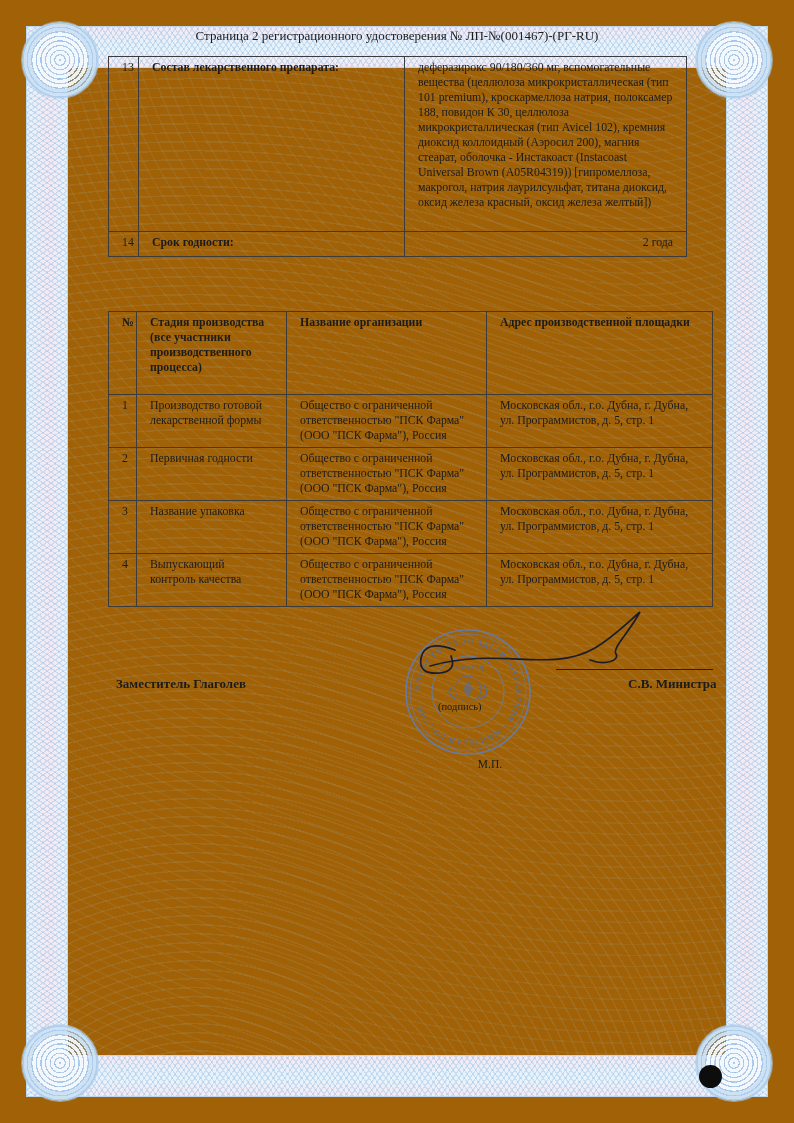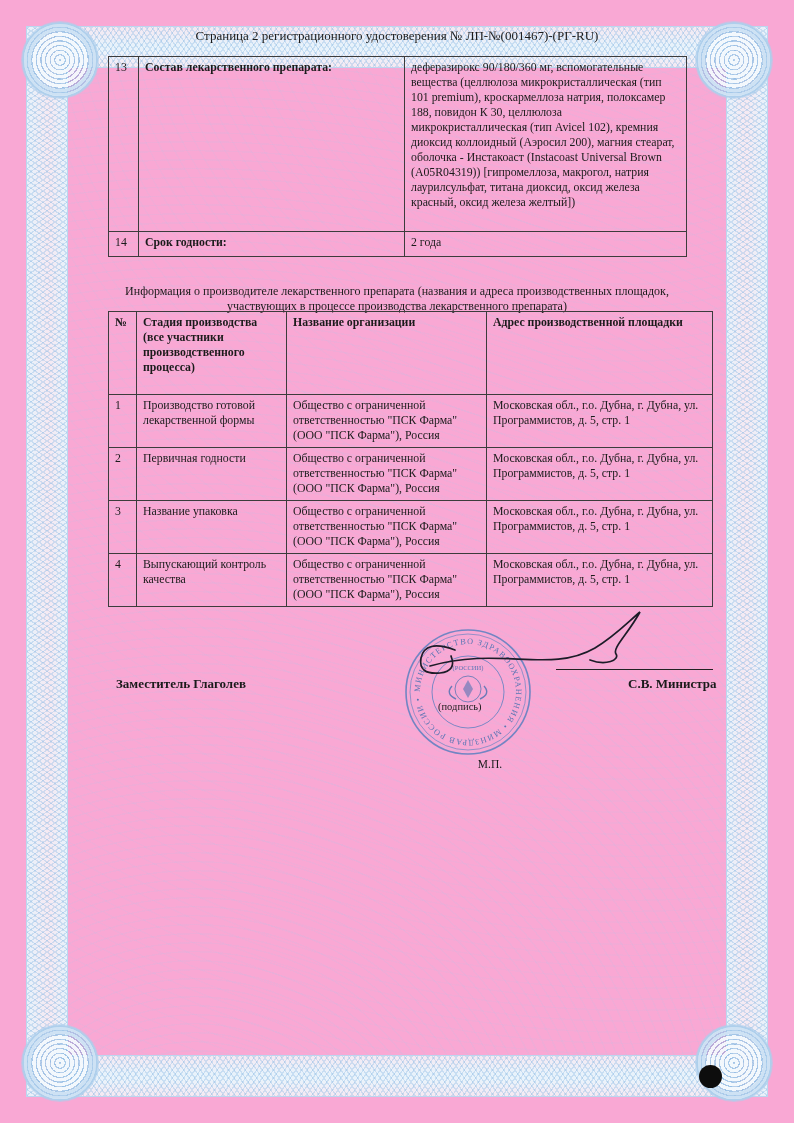--- a/index.html
+++ b/index.html
@@ -1,17 +1,17 @@
 <!DOCTYPE html>
 <html><head>
 <meta charset="utf-8">
 <style>
   html,body { margin:0; padding:0; background:#fff; }
   .page {
-    position:relative; width:794px; height:1123px; background:#f9a8d4;
+    position:relative; width:794px; height:1123px; background:#a16207;
     font-family:"Liberation Serif", serif; color:#1b1b1b; overflow:hidden;
   }
   
   .page::before {
     content:""; position:absolute; inset:60px; z-index:0; pointer-events:none;
     background:
       repeating-radial-gradient(circle at 20% 115%, rgba(160,200,235,.10) 0 1.5px, transparent 1.5px 9px),
       repeating-radial-gradient(circle at 85% -15%, rgba(160,200,235,.08) 0 1.5px, transparent 1.5px 11px);
   }
   
@@ -47,30 +47,30 @@
   .corner.br { right:22px; bottom:22px; }
 
   .content { position:absolute; inset:0; z-index:3; }
 
   .doc-header {
     position:absolute; left:0; top:28px; width:100%;
     text-align:center; font-size:13px;
   }
 
   table { border-collapse:collapse; table-layout:fixed; }
-  td, th { border:1px solid #3c3c3c; vertical-align:top; padding:3px 6px; font-size:11.8px; text-align:left; }
+  td, th { border:1px solid #3c3c3c; vertical-align:top; padding:3px 13px; font-size:11.8px; text-align:left; }
 
   .props { position:absolute; left:108px; top:56px; width:578px; }
   .props .c-num   { width:30px; }
   .props .c-label { width:266px; }
   .props .c-value { width:282px; }
   .props .label { font-weight:bold; }
   .props tr.row13 td { height:168px; }
   .props tr.row14 td { height:18px; }
-  .props tr.row14 .value-center { text-align:left; }
+  .props tr.row14 .value-center { text-align:right; }
 
   .intro {
     position:absolute; left:90px; top:272px; width:614px;
     text-align:center; font-size:12px; line-height:1.28;
   }
 
   .mfg { position:absolute; left:108px; top:311px; width:604px; }
   .mfg .c-num   { width:28px; }
   .mfg .c-stage { width:150px; }
   .mfg .c-org   { width:200px; }
@@ -122,21 +122,20 @@
           <td class="value">деферазирокс 90/180/360 мг, вспомогательные вещества (целлюлоза микрокристаллическая (тип 101 premium), кроскармеллоза натрия, полоксамер 188, повидон К 30, целлюлоза микрокристаллическая (тип Avicel 102), кремния диоксид коллоидный (Аэросил 200), магния стеарат, оболочка - Инстакоаст (Instacoast Universal Brown (A05R04319)) [гипромеллоза, макрогол, натрия лаурилсульфат, титана диоксид, оксид железа красный, оксид железа желтый])</td>
         </tr>
         <tr class="row14">
           <td class="num">14</td>
           <td class="label">Срок годности:</td>
           <td class="value value-center">2 года</td>
         </tr>
       </tbody>
     </table>
 
-    <p class="intro">Информация о производителе лекарственного препарата (названия и адреса производственных площадок, участвующих в процессе производства лекарственного препарата)</p>
 
     <table class="mfg">
       <colgroup>
         <col class="c-num">
           <col class="c-stage">
           <col class="c-org">
           <col class="c-addr">
       </colgroup>
       <thead>
         <tr>

